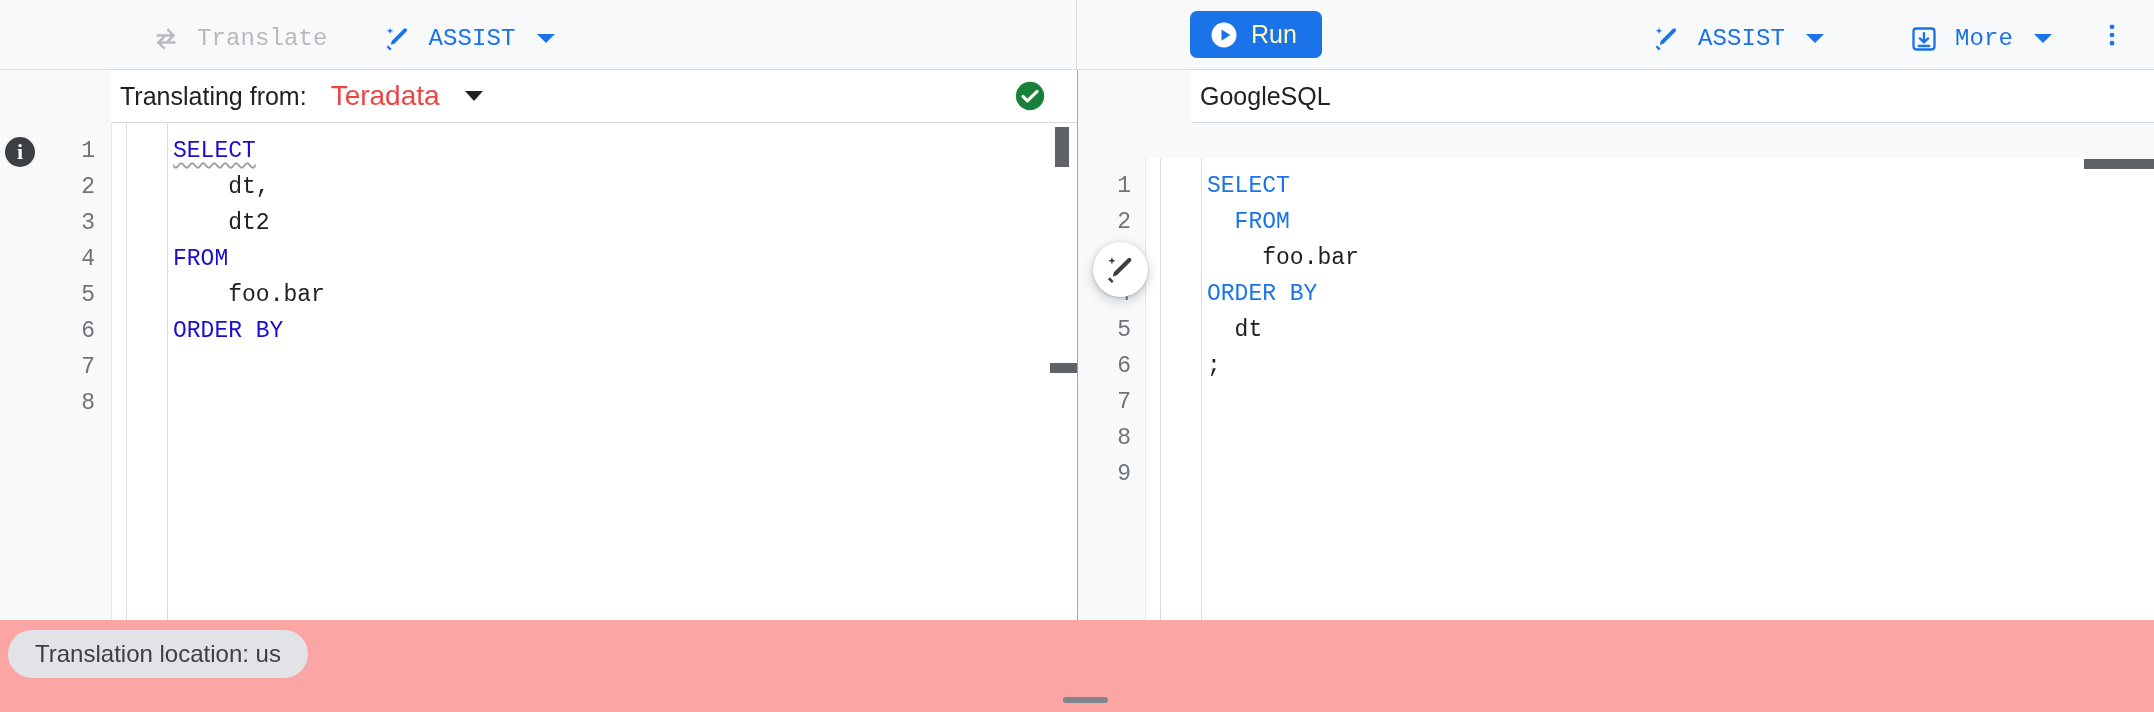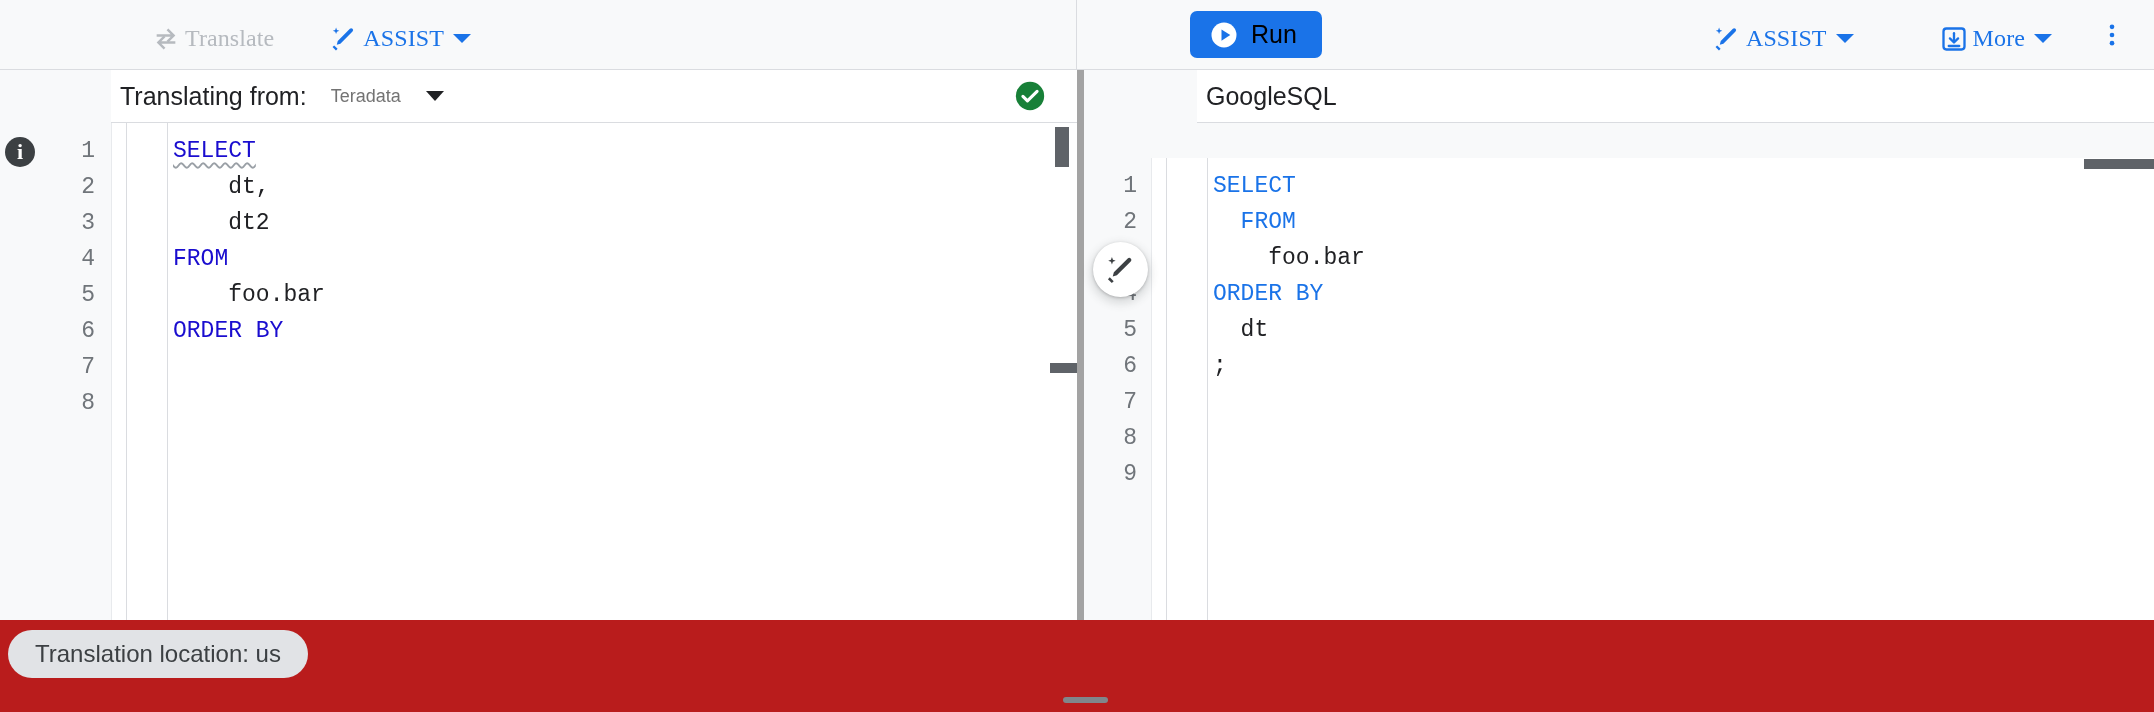--- a/index.html
+++ b/index.html
@@ -50,27 +50,27 @@
     display: flex;
     align-items: center;
     box-sizing: border-box;
     padding-left: 113px;
     padding-right: 20px;
   }
 
   .tb-btn {
     display: inline-flex;
     align-items: center;
-    gap: 5px;
+    gap: 17px;
     height: 44px;
     padding: 0 12px;
     border: none;
     background: transparent;
     color: #1a73e8;
-    font-family: Liberation Serif, serif;
+    font-family: Liberation Mono, monospace;
     font-size: 24px;
     font-weight: 500;
     letter-spacing: .1px;
     cursor: pointer;
     border-radius: 6px;
     white-space: nowrap;
     margin-top: 8px;
   }
   .tb-btn.disabled {
     color: #b6babf;
@@ -90,21 +90,21 @@
   }
 
   .ico { display: inline-flex; align-items: center; justify-content: center; }
 
   
   .run-btn {
     display: inline-flex;
     align-items: center;
     gap: 12px;
     background: #1a73e8;
-    color: #000000;
+    color: #fef9c3;
     border: none;
     border-radius: 7px;
     height: 47px;
     padding: 0 25px 0 19px;
     font-family: "Liberation Sans", sans-serif;
     font-size: 25px;
     font-weight: 500;
     cursor: pointer;
   }
 
@@ -126,21 +126,21 @@
     background: #f8f9fa;
     position: relative;
   }
 
   .pane {
     display: flex;
     flex-direction: column;
     min-width: 0;
     position: relative;
   }
-  .pane-left  { width: 1077px; border-right: 7px solid #a3a3a3; }
+  .pane-left  { width: 1077px; border-right: 1px solid #a3a3a3; }
   .pane-right { flex: 1; gap: 35px; }
 
   .pane-header {
     height: 53px;
     min-height: 53px;
     display: flex;
     align-items: center;
     background: #ffffff;
     border-bottom: 1px solid #dadce0;
     box-sizing: border-box;
@@ -153,22 +153,22 @@
     font-size: 25px;
     color: #202124;
     margin-left: 9px;
     white-space: nowrap;
   }
   .ph-select {
     display: inline-flex;
     align-items: center;
     gap: 25px;
     margin-left: 24px;
-    font-size: 18px;
-    color: #737373;
+    font-size: 28px;
+    color: #ef4444;
     cursor: pointer;
     white-space: nowrap;
   }
   .ph-caret {
     width: 0; height: 0;
     border-left: 9px solid transparent;
     border-right: 9px solid transparent;
     border-top: 10px solid #202124;
     display: inline-block;
   }
@@ -289,21 +289,21 @@
     box-shadow: 0 1px 3px rgba(60,64,67,.3), 0 4px 8px 3px rgba(60,64,67,.15);
     display: flex; align-items: center; justify-content: center;
     cursor: pointer;
     z-index: 5;
   }
 
   
   .footer {
     height: 92px;
     min-height: 92px;
-    background: #b91c1c;
+    background: #fca5a5;
     position: relative;
   }
   .chip {
     position: absolute;
     left: 8px;
     top: 10px;
     height: 48px;
     display: flex;
     align-items: center;
     padding: 0 27px;

